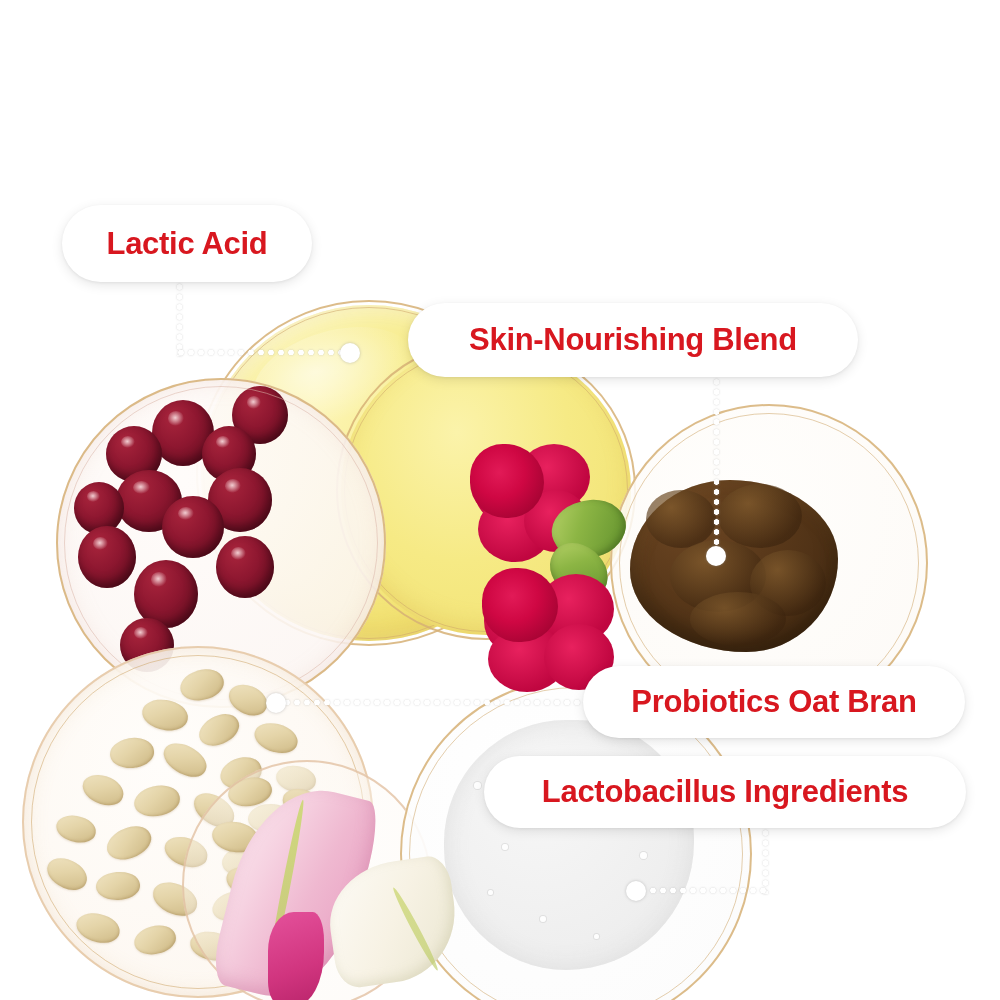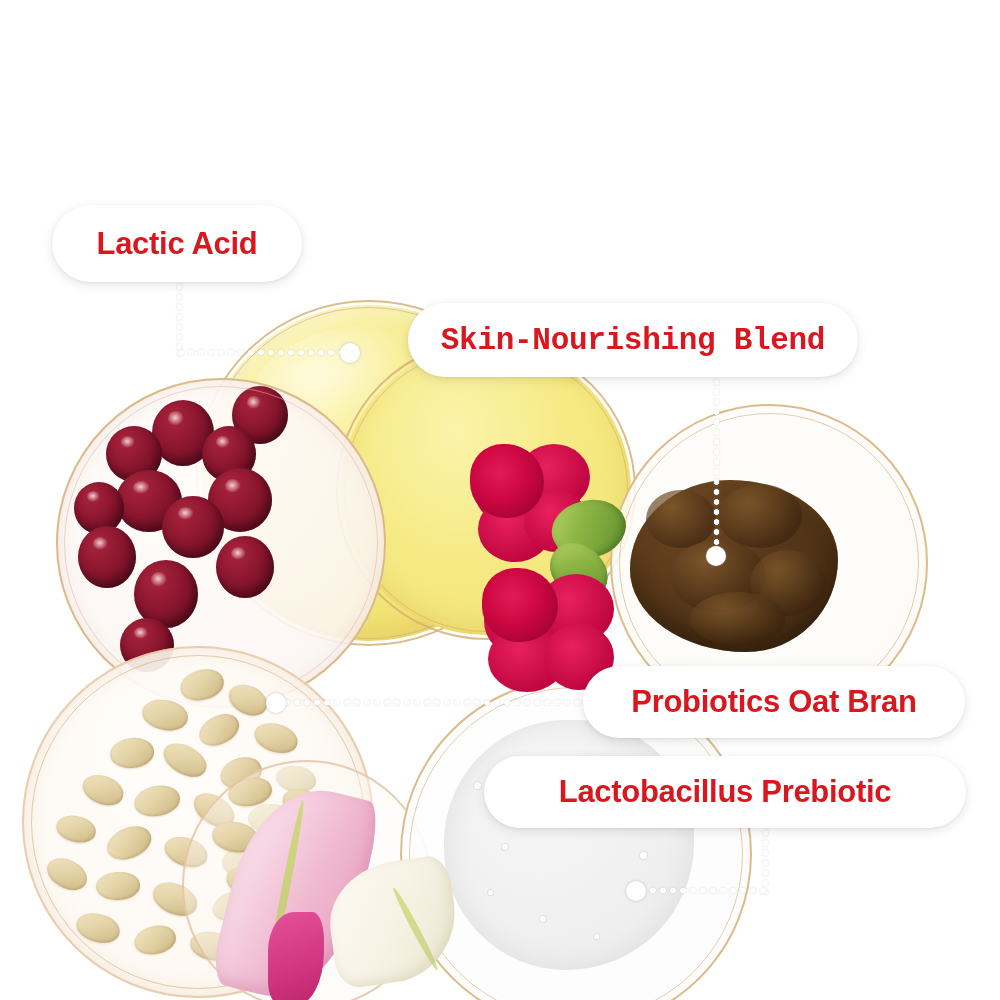--- a/index.html
+++ b/index.html
@@ -188,22 +188,22 @@
     background:#ffffff;
     border-radius:40px;
     display:flex;align-items:center;justify-content:center;
     box-shadow:0 3px 12px rgba(0,0,0,.10), 0 1px 3px rgba(0,0,0,.06);
     color:#d8171f;
     font-weight:bold;
     font-family:"Liberation Sans", sans-serif;
     white-space:nowrap;
     letter-spacing:-0.3px;
   }
-  #pill-lactic{left:52px;top:205px;width:250px;height:77px;font-size:31px;}
-  #pill-blend{left:408px;top:303px;width:450px;height:74px;font-size:31px;font-family:Liberation Mono, monospace;}
+  #pill-lactic{left:62px;top:205px;width:250px;height:77px;font-size:31px;}
+  #pill-blend{left:408px;top:303px;width:450px;height:74px;font-size:31px;}
   #pill-oat{left:583px;top:666px;width:382px;height:72px;font-size:31px;}
   #pill-probio{left:484px;top:756px;width:482px;height:72px;font-size:31px;}
 </style>
 </head>
 <body>
 
 <div id="stage">
 
 
   <div class="dish" id="dish-serum">
@@ -357,15 +357,15 @@
     <div class="dot-h" style="left:648px;top:887px;width:122px;"></div>
     <div class="end-dot" style="left:626px;top:881px;"></div>
   </div>
 
   <div class="pill" id="pill-lactic">Lactic Acid</div>
 
   <div class="pill" id="pill-blend">Skin-Nourishing Blend</div>
 
   <div class="pill" id="pill-oat">Probiotics Oat Bran</div>
 
-  <div class="pill" id="pill-probio">Lactobacillus Prebiotic</div>
+  <div class="pill" id="pill-probio">Lactobacillus Ingredients</div>
 
 </div>
 
 </body></html>

